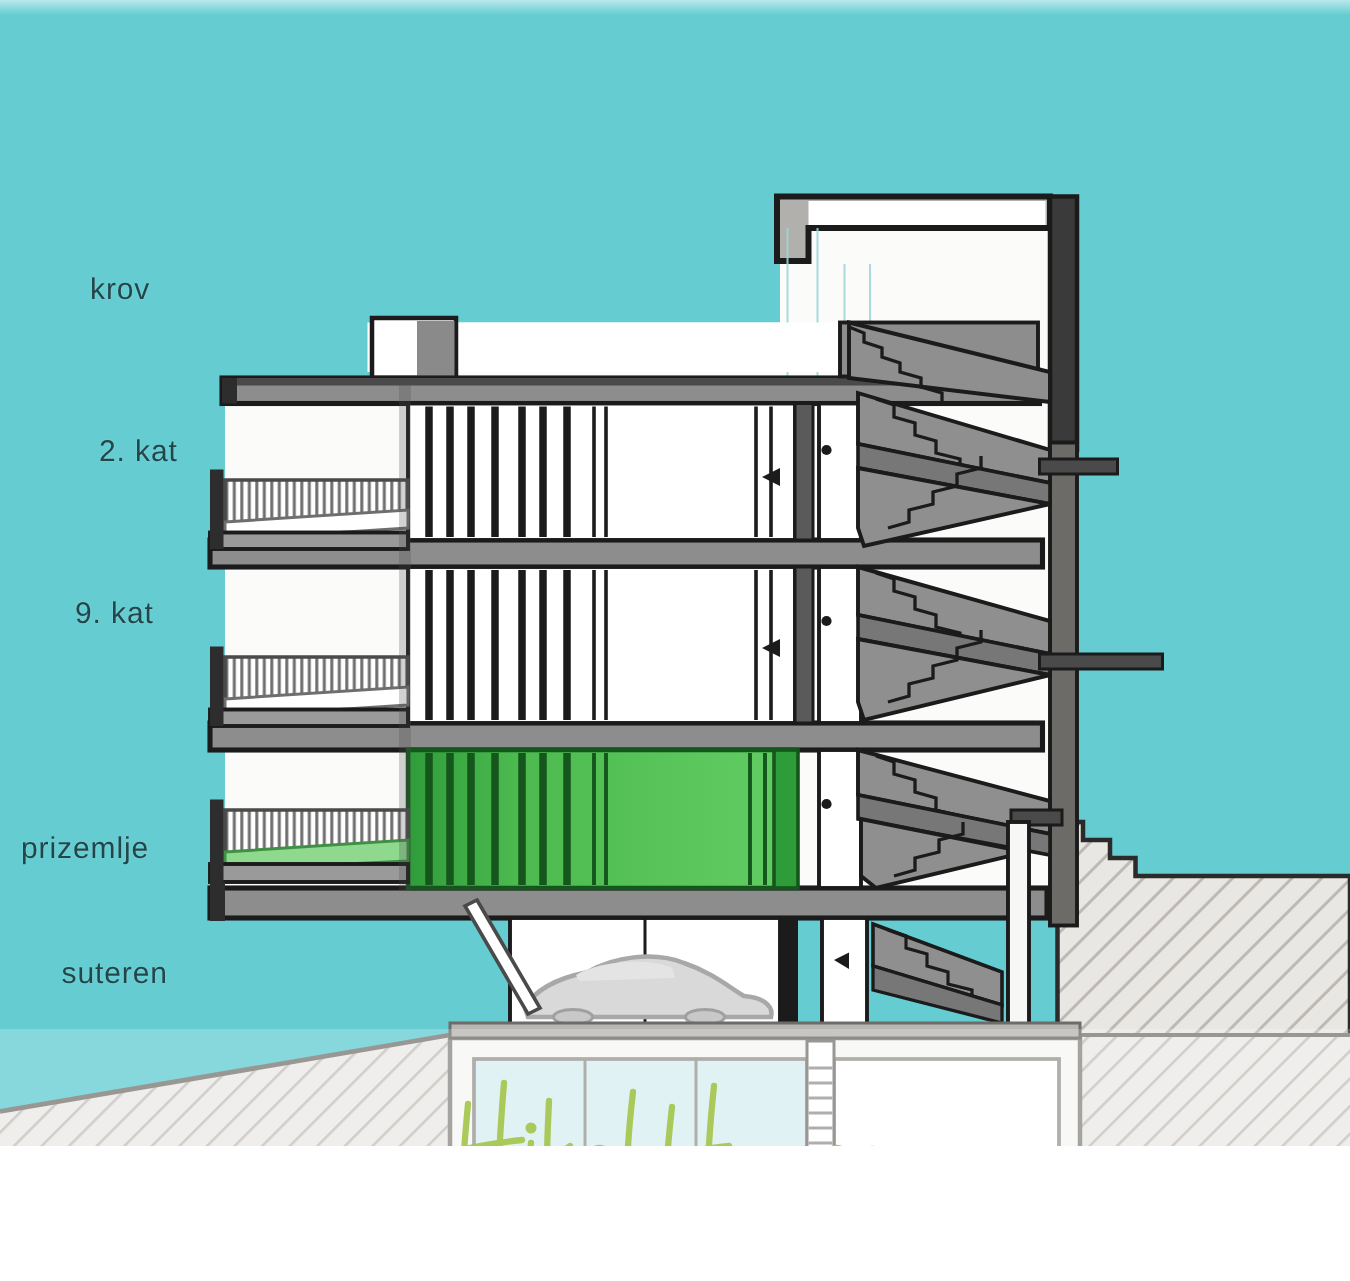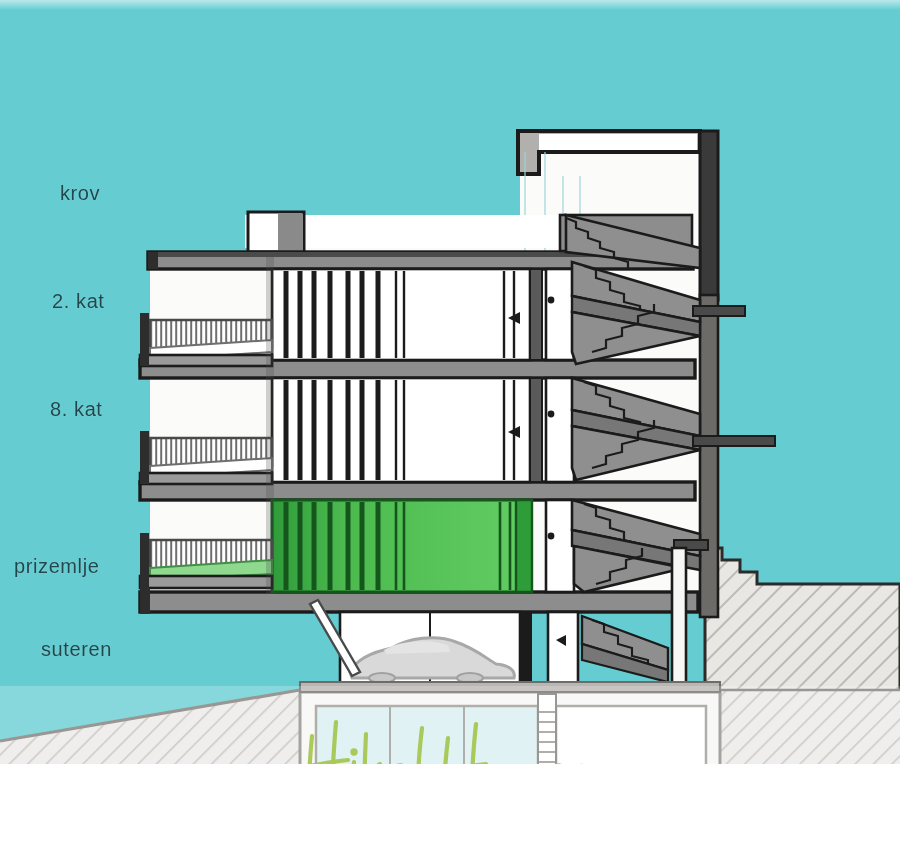--- a/index.html
+++ b/index.html
@@ -333,22 +333,22 @@
       <rect x="300" y="682" width="420" height="10" fill="#b9b7b3" stroke="#6e6c68" stroke-width="2"></rect>
 
       <rect x="140" y="588" width="10" height="26" fill="#2d2d2d"></rect>
 
       <rect x="266" y="252" width="8" height="342" fill="#4a4a4a" opacity="0.25"></rect>
 
     </g>
   </svg>
 
   <div class="floor-label" style="left:60px;  top:182px;">krov</div>
-  <div class="floor-label" style="left:52px;  top:290px;text-align:center;">2. kat</div>
-  <div class="floor-label" style="left:50px;  top:398px;">8. kat</div>
+  <div class="floor-label" style="left:66px;  top:290px;text-align:center;">2. kat</div>
+  <div class="floor-label" style="left:50px;  top:398px;">9. kat</div>
   <div class="floor-label" style="left:14px;  top:514px;margin-top:41px;">prizemlje</div>
   <div class="floor-label" style="left:41px;  top:638px;">suteren</div>
 
   <div class="bottom-veil"></div>
 
   <svg class="wm-script" viewBox="0 0 330 92">
     <g fill="none" stroke="#a3c64a" stroke-width="4.2" stroke-linecap="round" stroke-linejoin="round" opacity="0.9">
 
       <path d="M 16 20 C 14 42, 12 62, 13 86"></path>
       <path d="M 40 6 C 38 30, 36 58, 36 86"></path>

